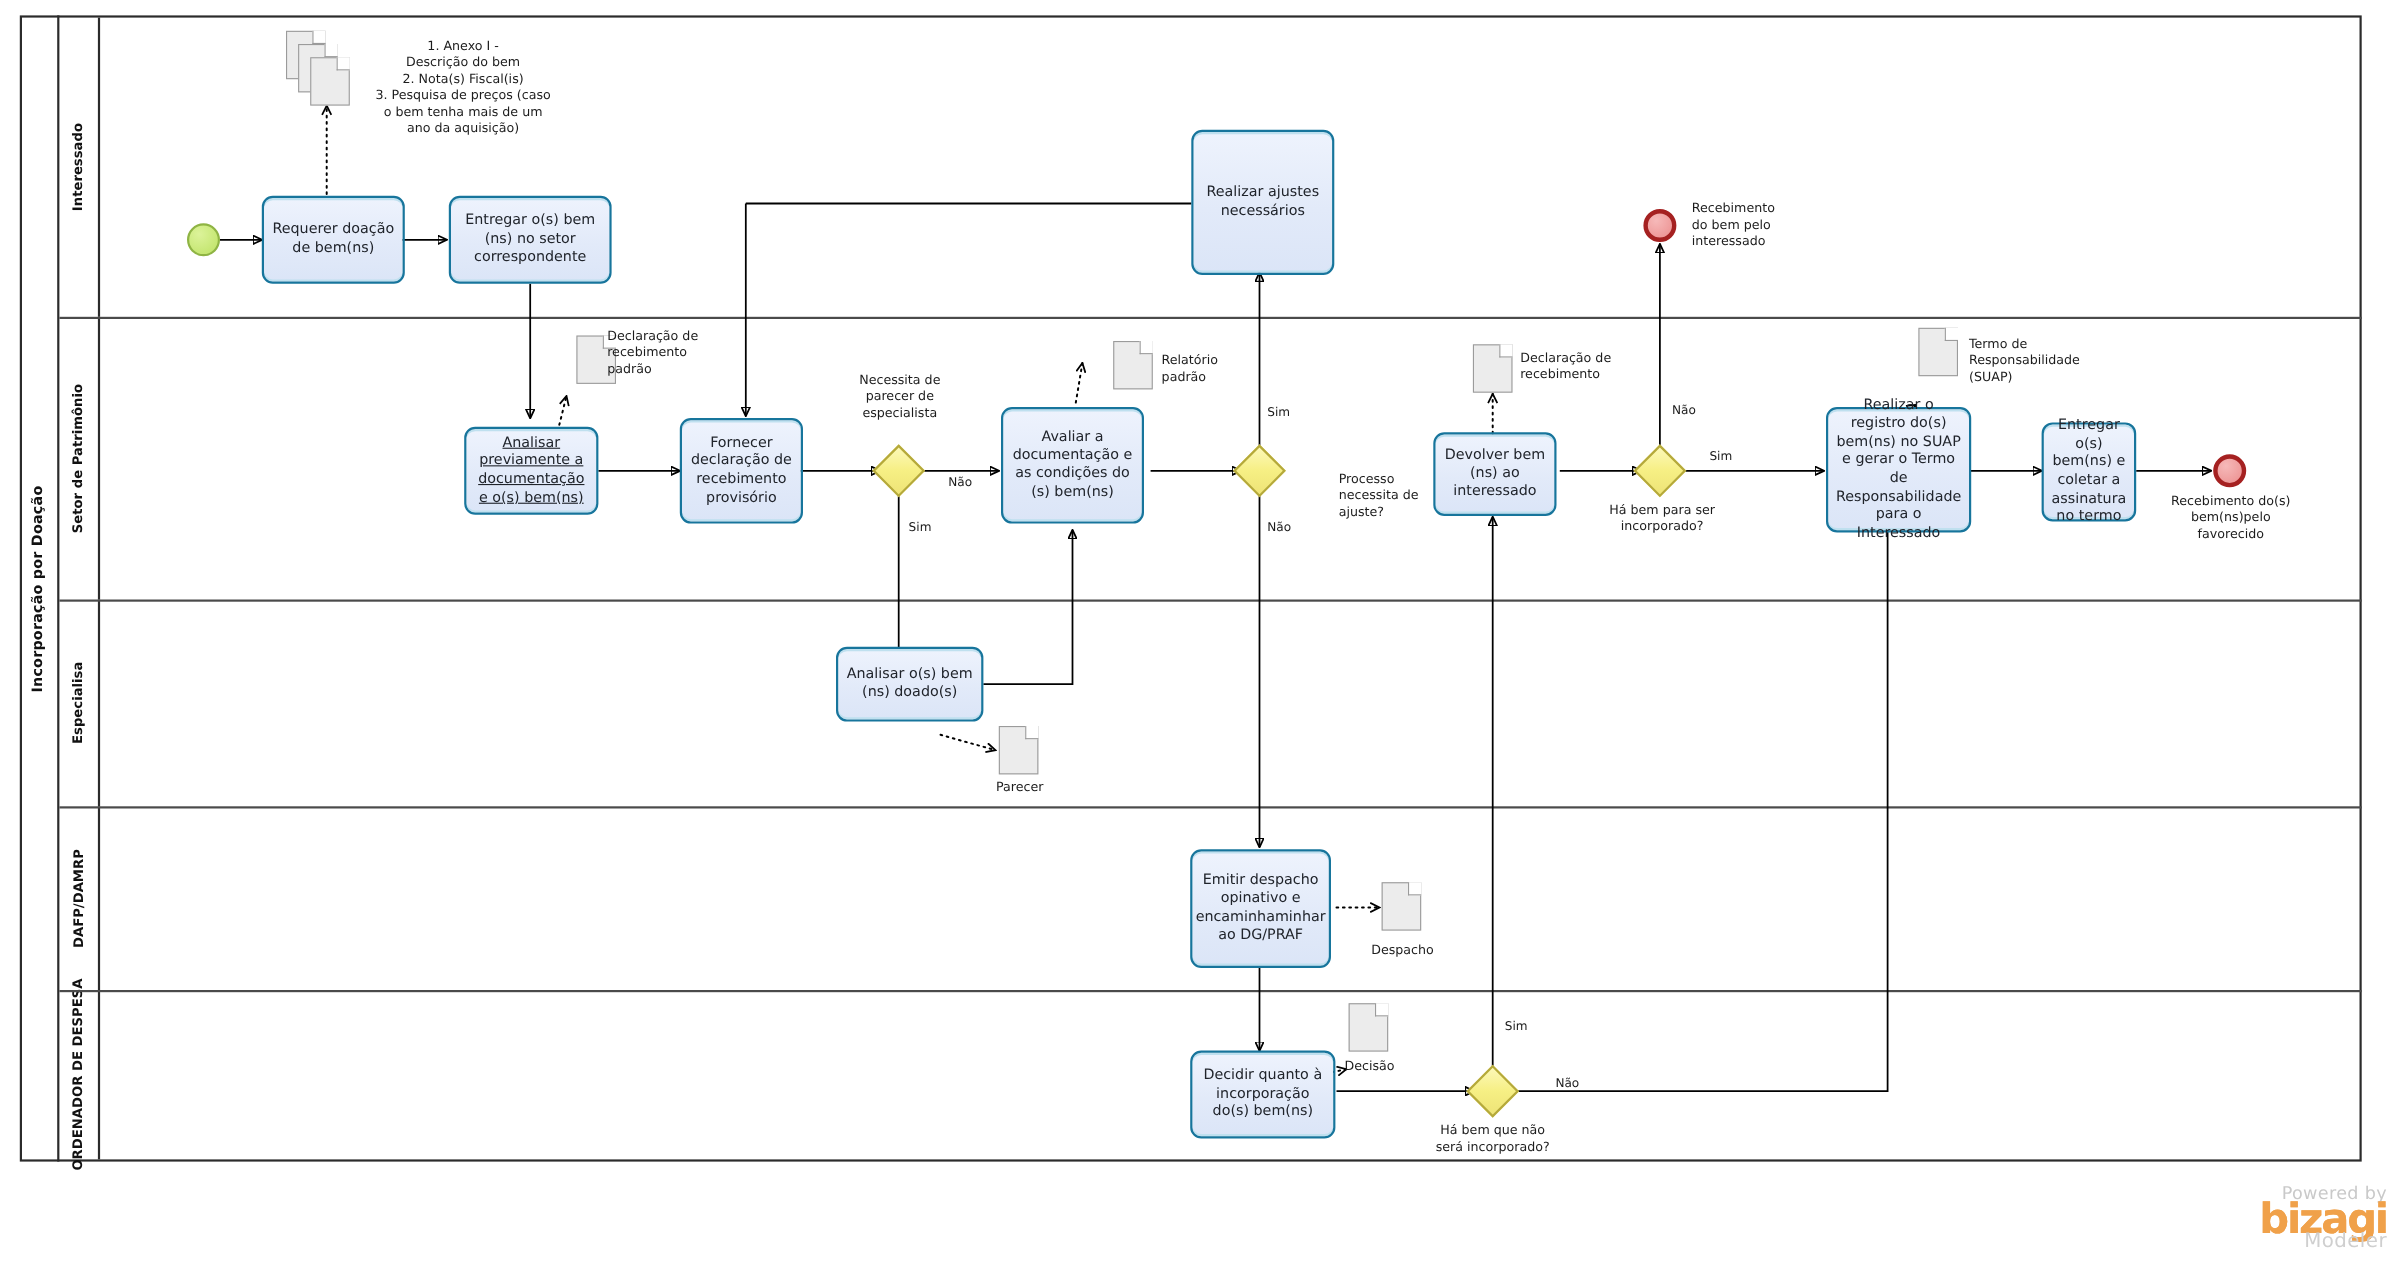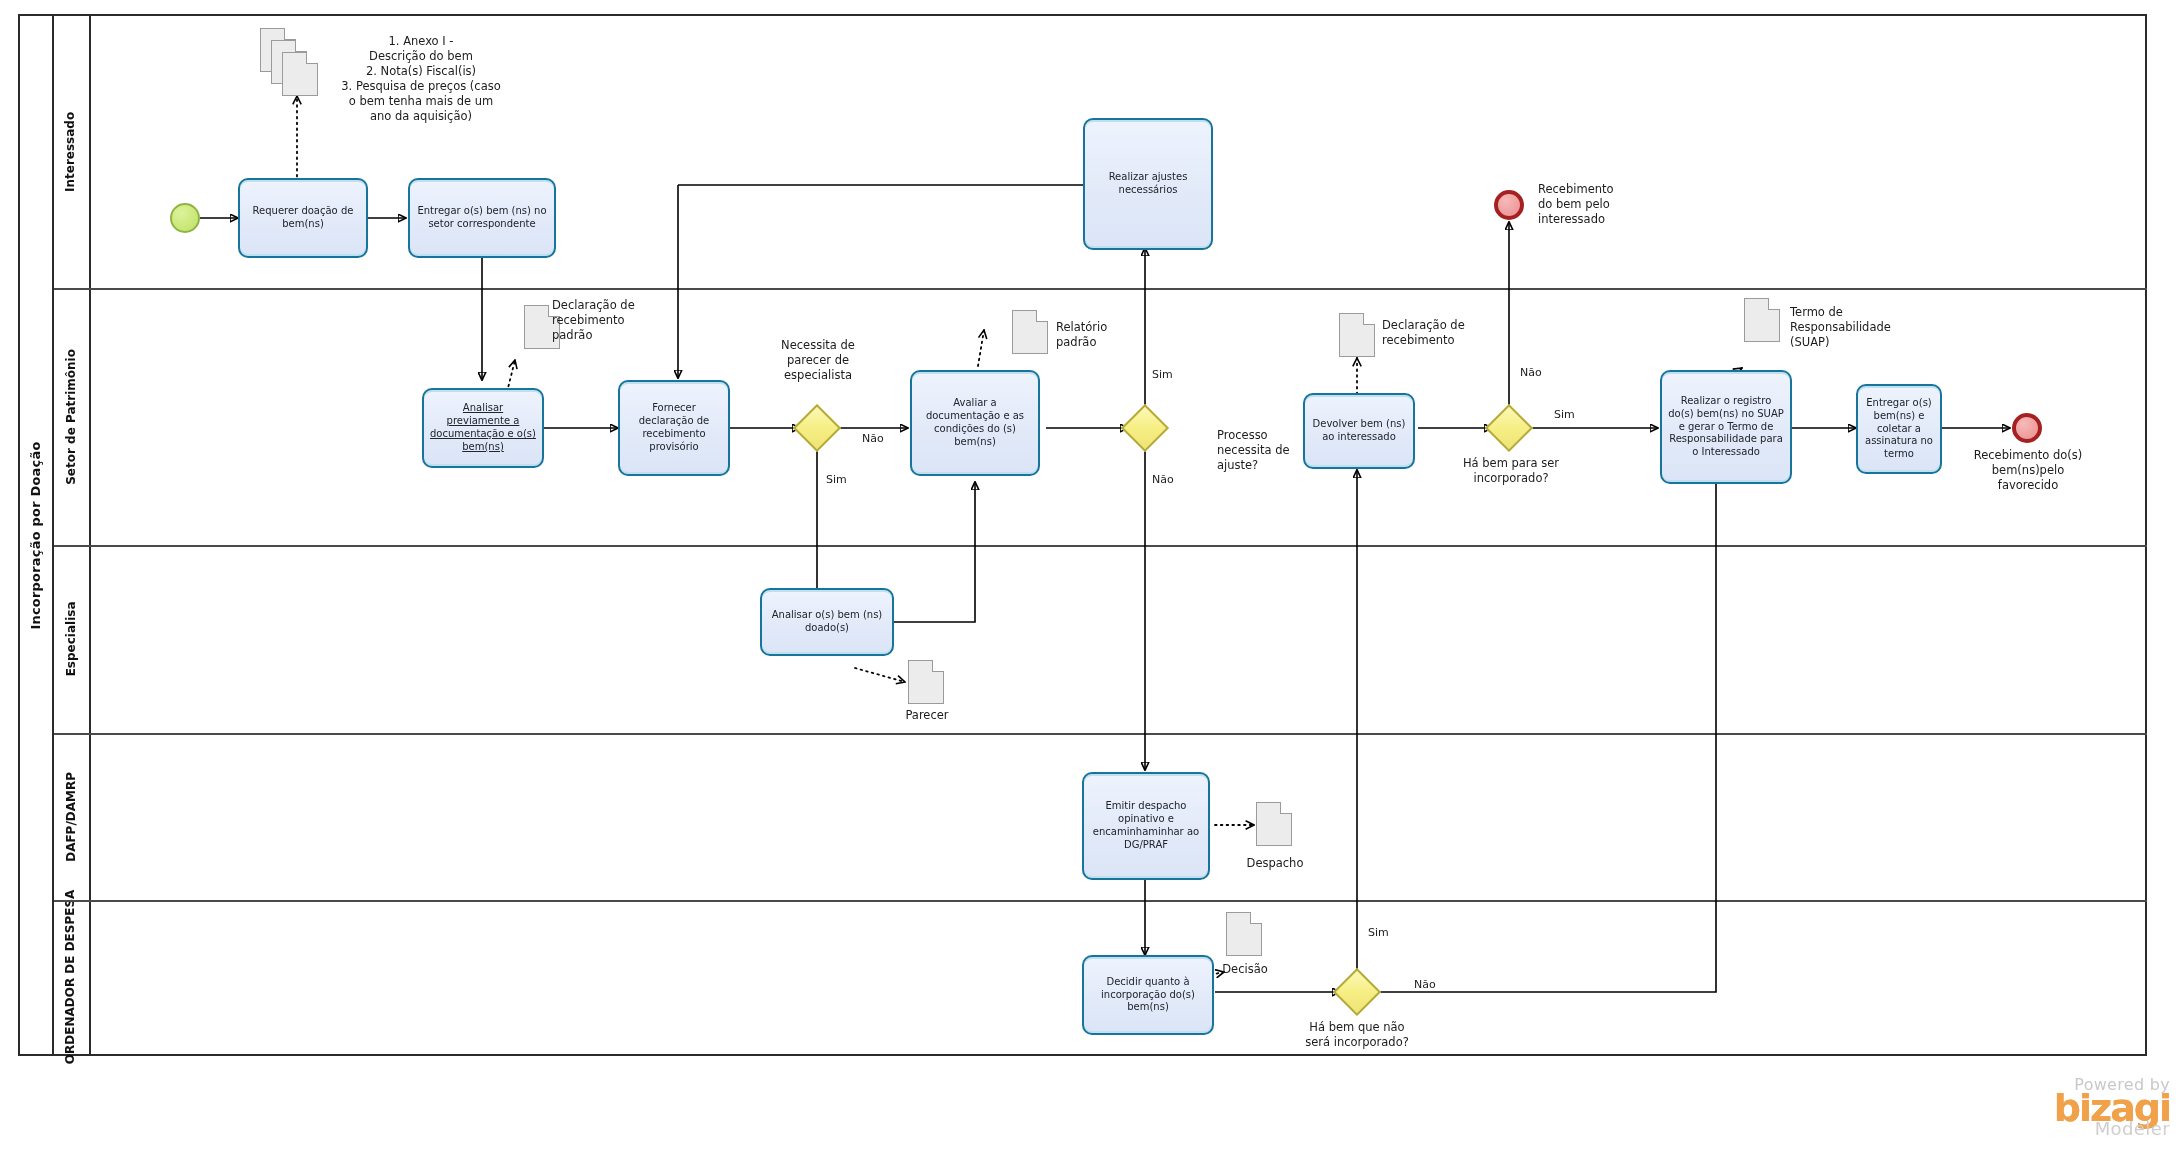--- a/index.html
+++ b/index.html
@@ -14,21 +14,21 @@
   .lane-hdr{position:absolute;left:54px;width:37px;border-right:2px solid #2b2b2b;box-sizing:border-box;
             display:flex;align-items:center;justify-content:center;}
   .lane-hdr span{transform:rotate(-90deg);white-space:nowrap;font-size:12px;font-weight:bold;color:#111;text-align:center;line-height:1.15;}
   .lane-div{position:absolute;left:54px;width:2093px;height:0;border-top:2px solid #4a4a4a;}
 
   
   .task{position:absolute;box-sizing:border-box;border:2px solid #17759c;border-radius:10px;
         background:linear-gradient(to bottom,#eef3fd 0%,#e2eaf9 55%,#dbe5f7 100%);
         box-shadow:inset 0 2px 0 #bfe0ef, inset 0 -2px 0 #bfe0ef;
         display:flex;align-items:center;justify-content:center;text-align:center;
-        font-size:10px;color:#20242b;line-height:1.28;padding:4px 6px;}
+        font-size:13px;color:#20242b;line-height:1.28;padding:4px 6px;}
   .gw{position:absolute;width:34px;height:34px;background:#f7f08a;border:2px solid #b5a93b;
       transform:rotate(45deg);box-sizing:border-box;
       background-image:linear-gradient(135deg,#fcf8b8 0%,#f6ef84 50%,#eee477 100%);}
   .ev{position:absolute;border-radius:50%;box-sizing:border-box;}
   .ev-start{width:30px;height:30px;background:#c8ea72;border:2px solid #8fb444;
             background-image:radial-gradient(circle at 35% 30%,#dcf39a,#bde264);}
   .ev-end{width:30px;height:30px;background:#ef9a9a;border:4px solid #a52121;
           background-image:radial-gradient(circle at 35% 30%,#f6b9b9,#eb8e8e);}
   .doc{position:absolute;width:36px;height:44px;background:#ececec;border:1px solid #9b9b9b;box-sizing:border-box;}
   .doc::after{content:"";position:absolute;right:-1px;top:-1px;width:11px;height:11px;

